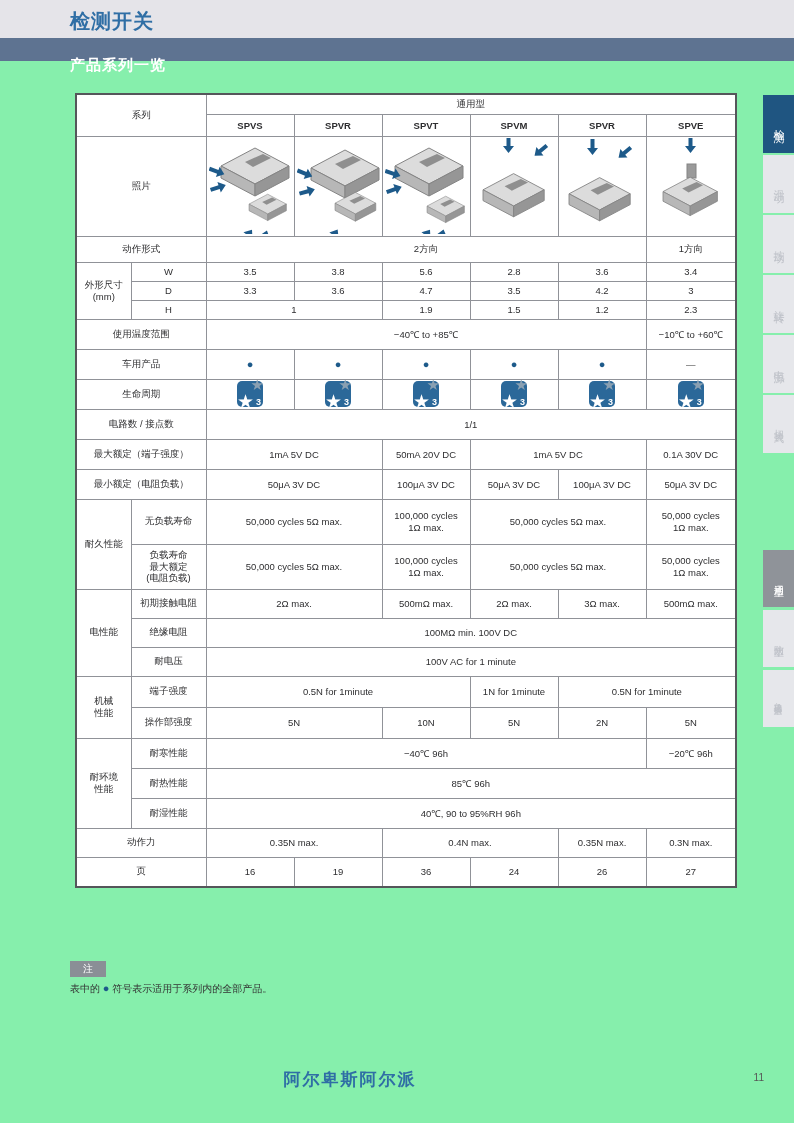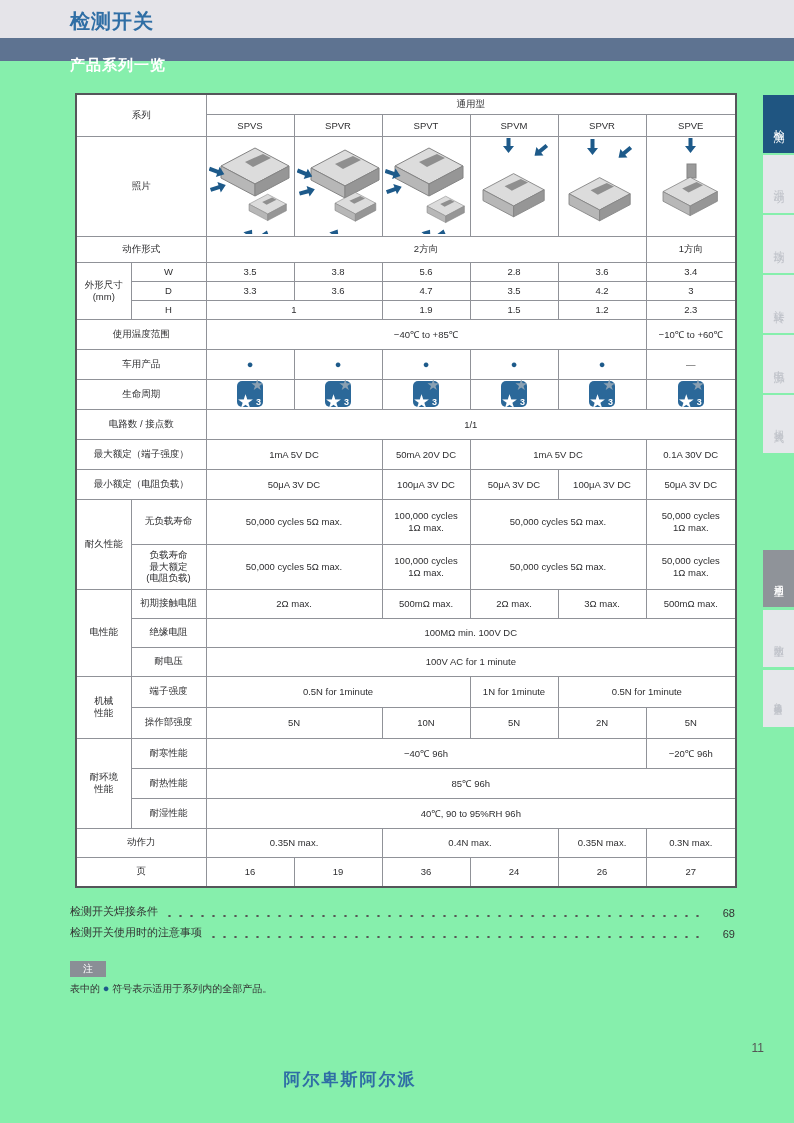--- a/index.html
+++ b/index.html
@@ -20,21 +20,21 @@
   .tab.active-gray{background:#8f9399;color:#fff;}
   .tab.small{font-size:8.5px;letter-spacing:1px;}
 
   
   .spec-wrap{position:absolute;left:75px;top:93px;}
   table.spec{border-collapse:collapse;table-layout:fixed;width:660px;border:2px solid #55565a;}
   table.spec td{border:1px solid #909298;font-size:9.5px;text-align:center;vertical-align:middle;
                 padding:1px 2px;color:#2e2e30;background:#fff;overflow:hidden;}
   td.lbl{background:#ededf1;font-size:10px;color:#3a3a3c;}
   td.hdr{background:#e9e9ef;font-size:10.5px;color:#3a3a3c;}
-  td.series{background:#e9e9ef;font-weight:normal;font-size:11px;color:#222;}
+  td.series{background:#e9e9ef;font-weight:bold;font-size:11px;color:#222;}
   td.pre{white-space:pre-line;line-height:1.25;}
   tr.h20{height:20px}tr.h22{height:22px}tr.h100{height:100px}tr.h26{height:26px}
   tr.h19{height:19px}tr.h30{height:30px}tr.h45{height:45px}tr.h29{height:29px}tr.h31{height:31px}
   td.lt{border-top-color:#c2c4ca;}
   .dot{color:#1d5a8a;font-size:11px;}
   .dash{color:#555;}
 
   
   .life{position:relative;display:inline-block;width:26px;height:26px;background:#2b6899;border-radius:5px;vertical-align:middle;}
   .life .star{position:absolute;left:0px;bottom:-4px;color:#fff;font-size:19px;line-height:1;}
@@ -54,21 +54,21 @@
 
   
   .note{position:absolute;left:70px;top:958px;}
   .note-badge{display:inline-block;background:#8a8f96;color:#fff;font-size:10px;padding:1px 13px;}
   .note-text{margin-top:5px;font-size:10px;color:#333;}
   .note-text .dot{font-size:11px;}
 
   
   .footer-logo{position:absolute;left:0;top:1068px;width:630px;text-align:center;
                font-size:17px;font-weight:bold;color:#2f6ea5;letter-spacing:2px;padding-left:35px;}
-  .page-num{position:absolute;right:30px;top:1041px;font-size:12px;color:#555;}
+  .page-num{position:absolute;right:30px;top:1072px;font-size:10px;color:#555;}
 </style>
 </head>
 <body>
 
 <div class="page">
 
   <svg width="0" height="0" style="position:absolute">
     <defs>
       <g id="swbody">
         <polygon points="0,22 34,4 68,22 34,40" fill="#dcdcdc" stroke="#848484" stroke-width="1"></polygon>
@@ -349,32 +349,20 @@
       <td>19</td>
       <td>36</td>
       <td>24</td>
       <td>26</td>
       <td>27</td>
     </tr>
   </tbody>
       </table>
   </div>
 
-  <div class="toc-links">
-    <div class="toc-line">
-      <span>检测开关焊接条件</span>
-      <span class="leader"></span>
-      <span class="pg">68</span>
-    </div>
-    <div class="toc-line">
-      <span>检测开关使用时的注意事项</span>
-      <span class="leader"></span>
-      <span class="pg">69</span>
-    </div>
-  </div>
 
   <div class="note">
     <span class="note-badge">注</span>
     <div class="note-text"><span>表中的 </span><span class="dot">●</span><span> 符号表示适用于系列内的全部产品。</span></div>
   </div>
 
   <div class="footer-logo">阿尔卑斯阿尔派</div>
   <div class="page-num">11</div>
 
 </div>

